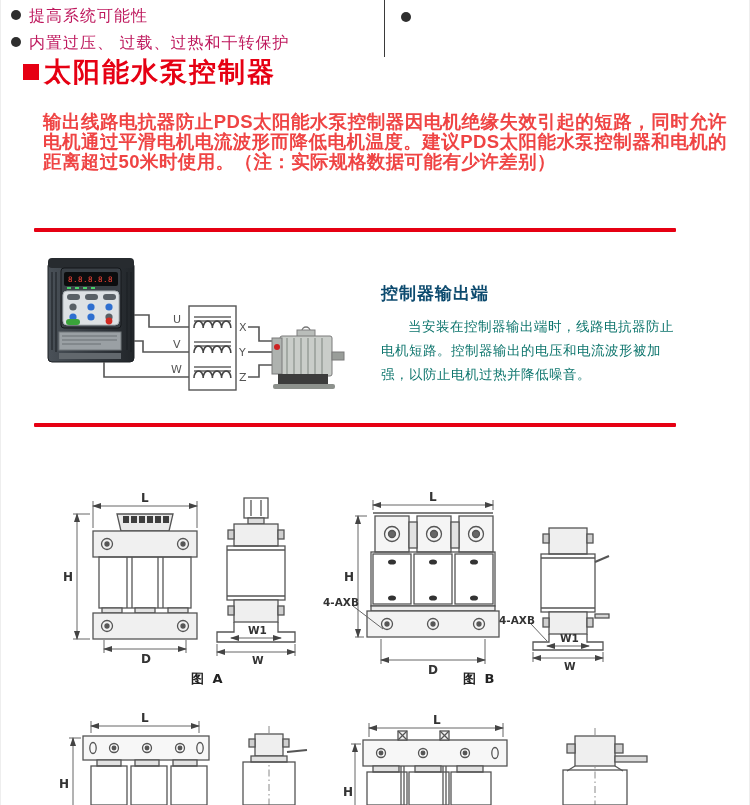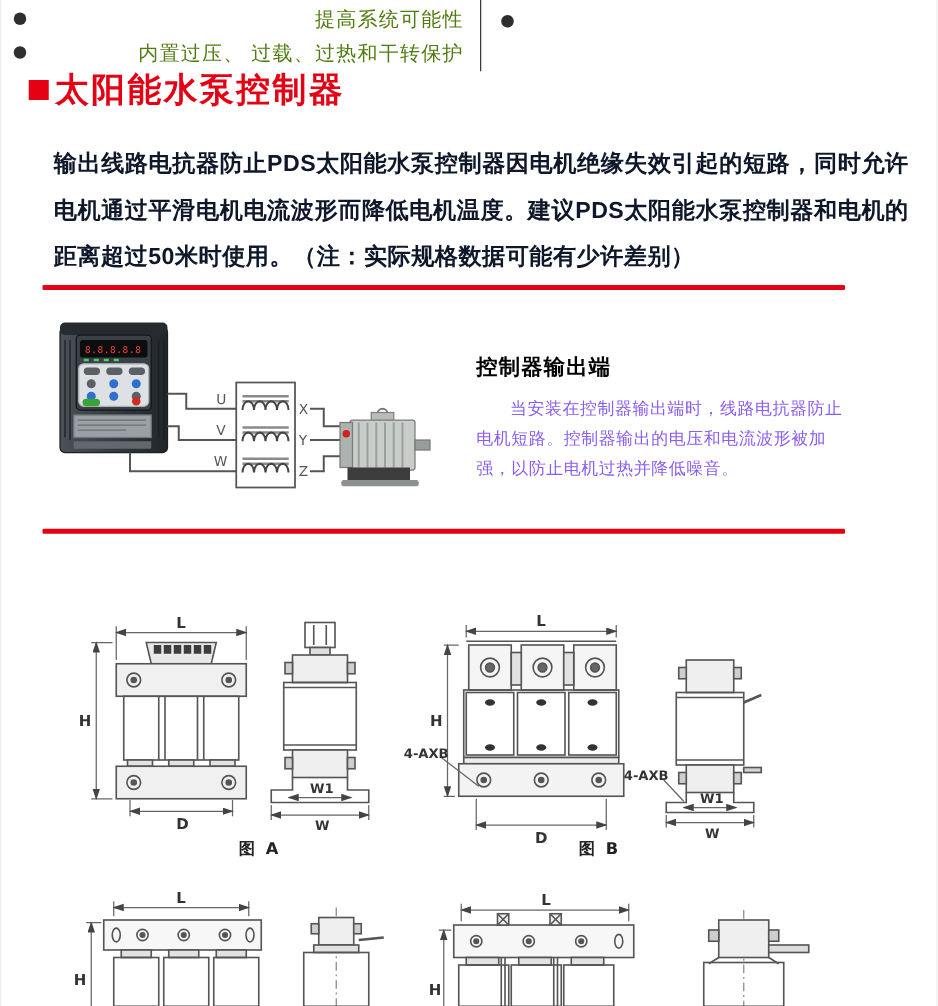--- a/index.html
+++ b/index.html
@@ -3,33 +3,33 @@
 <meta charset="utf-8">
 <style>
   html,body{margin:0;padding:0;background:#fff;}
   .page{
     position:relative;width:750px;height:805px;overflow:hidden;background:#fff;
     font-family:"Liberation Sans","DejaVu Sans",sans-serif;
     border-left:1px solid #eee;border-right:1px solid #eee;box-sizing:border-box;
   }
   .abs{position:absolute;}
   
-  .feat{display:flex;align-items:flex-start;color:#4d7c0f;font-size:16px;letter-spacing:1px;justify-content:space-between;}
+  .feat{display:flex;align-items:flex-start;color:#be185d;font-size:16px;letter-spacing:1px;}
   .dot{width:10px;height:10px;border-radius:50%;background:#2e2e2e;margin:4px 8px 0 0;flex:0 0 auto;}
   .divider{width:1px;background:#3a3a3a;}
   
   .title-row{display:flex;align-items:center;}
   .title-sq{width:16px;height:16px;background:#e60013;margin-right:5px;flex:0 0 auto;}
   .title-txt{color:#e60013;font-size:27px;font-weight:bold;letter-spacing:2px;}
   
-  .intro{color:#0f172a;font-size:18.5px;font-weight:bold;line-height:37px;letter-spacing:0.4px;text-align:justify;}
+  .intro{color:#ef4444;font-size:18.5px;font-weight:bold;line-height:20px;letter-spacing:0.4px;text-align:justify;}
   .rule{background:#e60013;height:4px;border-radius:1px;}
   
-  .op-head{color:#000000;font-size:17px;font-weight:bold;letter-spacing:1px;}
-  .op-body{color:#8b5cf6;font-size:13.5px;line-height:24px;text-indent:2em;margin-top:10px;letter-spacing:0.5px;}
+  .op-head{color:#0c4a6e;font-size:17px;font-weight:bold;letter-spacing:1px;}
+  .op-body{color:#0f766e;font-size:13.5px;line-height:24px;text-indent:2em;margin-top:10px;letter-spacing:0.5px;}
   .op-note{color:#e60013;font-size:12.5px;font-weight:bold;font-style:italic;margin-top:14px;letter-spacing:0.5px;}
   svg text{font-family:"DejaVu Sans","Liberation Sans",sans-serif;}
   .dimlbl{font-size:12px;font-weight:bold;fill:#333;}
   .dimlbl-sm{font-size:10.5px;font-weight:bold;fill:#333;}
   .cap{font-size:13px;font-weight:bold;fill:#222;letter-spacing:2px;}
   .termlbl{font-size:11px;fill:#555;}
   .seg{font-size:7.5px;fill:#ff4538;font-family:"DejaVu Sans Mono","Liberation Mono",monospace;letter-spacing:0.5px;}
 </style>
 </head>
 <body>

